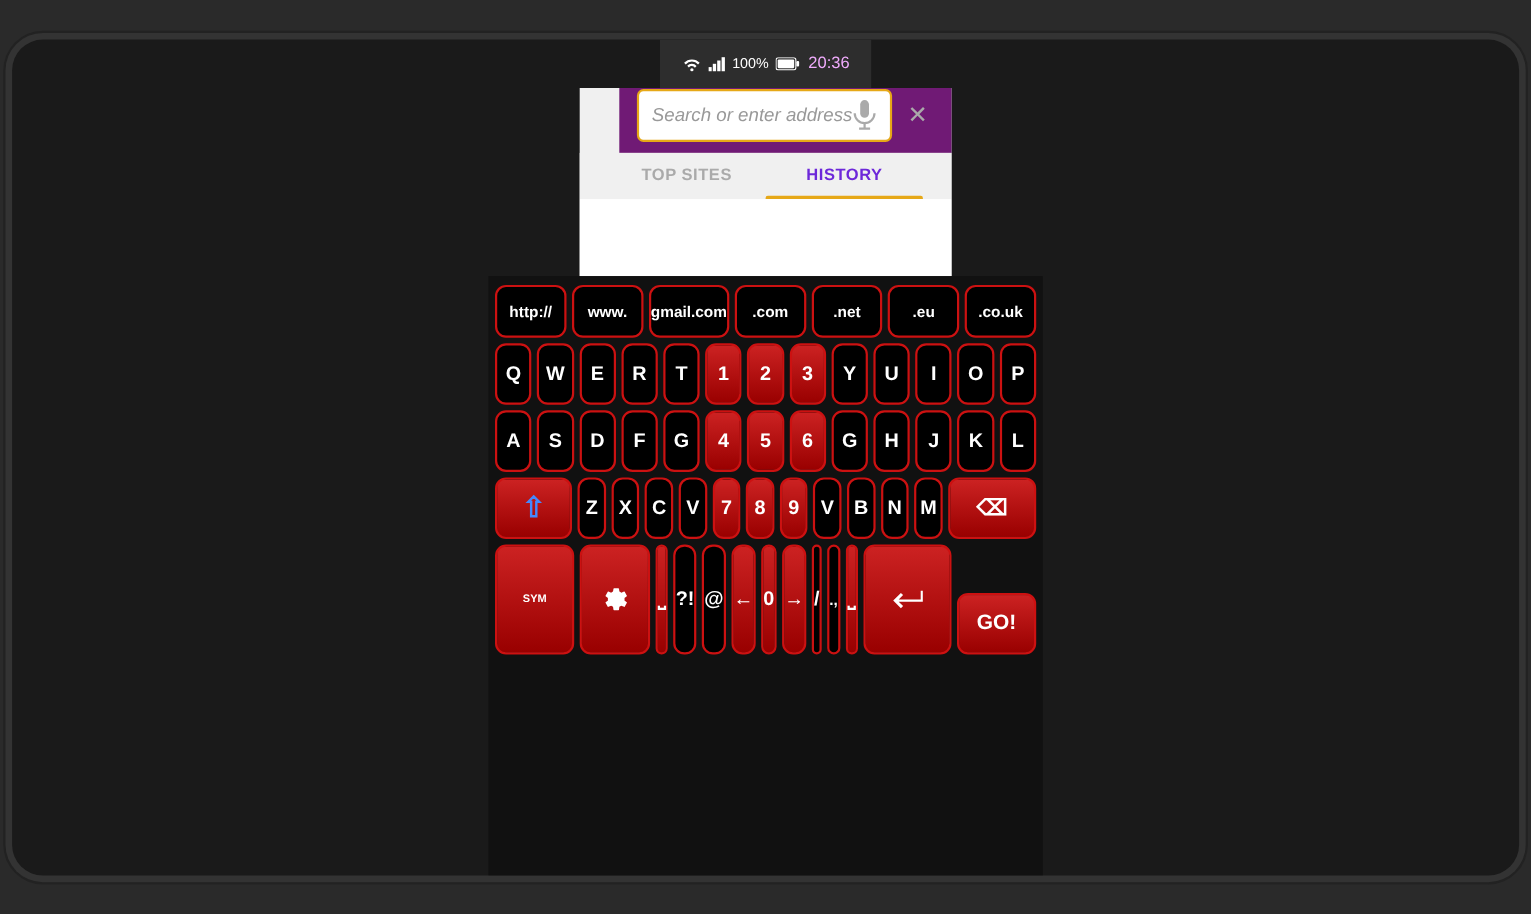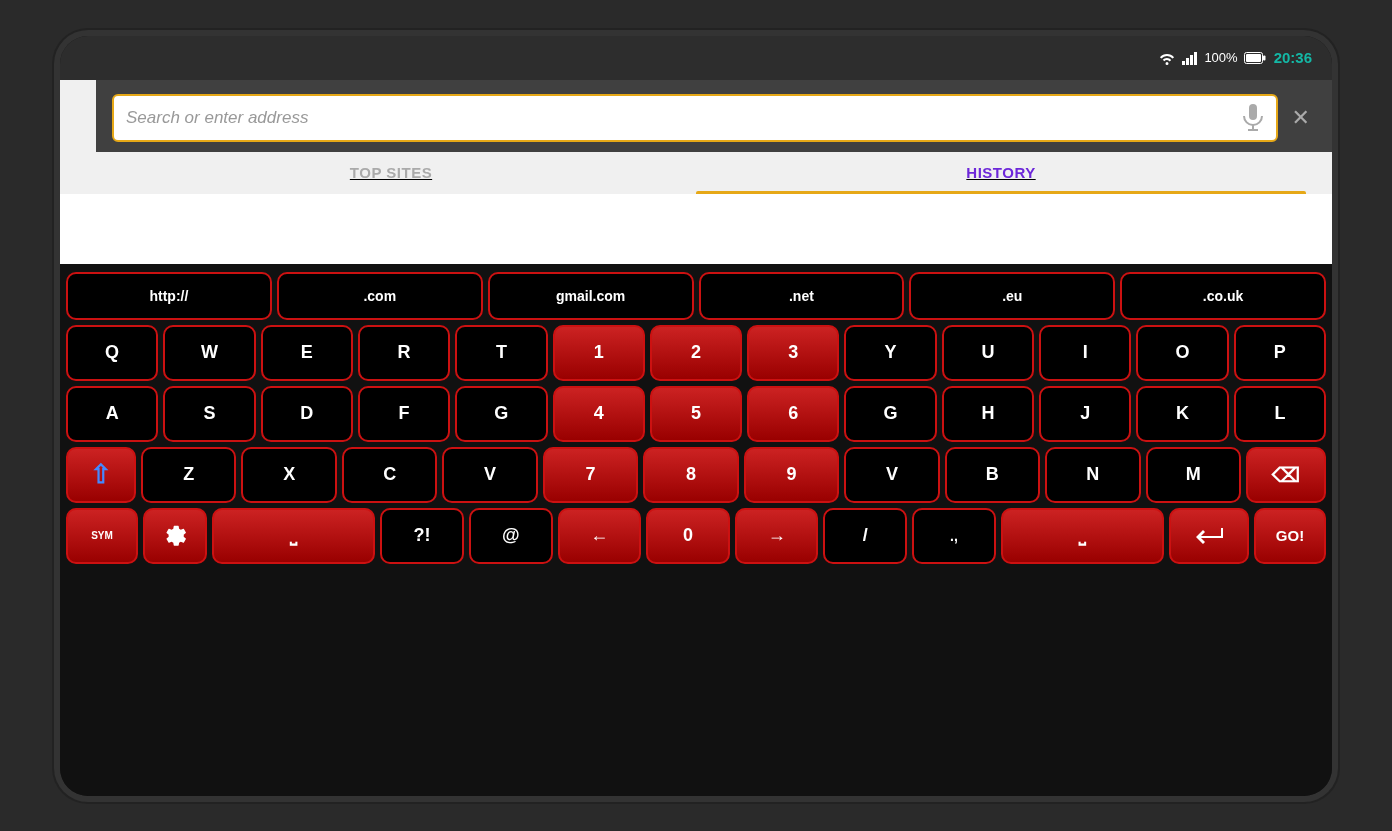--- a/index.html
+++ b/index.html
@@ -8,28 +8,29 @@
       display: flex;
       align-items: center;
       justify-content: center;
       width: 1392px;
       height: 831px;
       overflow: hidden;
       font-family: Arial, sans-serif;
     }
 
     .device-frame {
-      width: 1272px;
+      width: 1370px;
       height: 760px;
       background: #1a1a1a;
       border-radius: 28px;
       overflow: hidden;
       box-shadow: 0 0 0 6px #333, 0 0 0 8px #222;
       display: flex;
       flex-direction: column;
+      align-items: center;
     }
 
     
     .status-bar {
       background: #2d2d2d;
       height: 44px;
       display: flex;
       align-items: center;
       justify-content: flex-end;
       padding: 0 20px;
@@ -37,34 +38,34 @@
       flex-shrink: 0;
     }
     .status-icons {
       display: flex;
       align-items: center;
       gap: 6px;
       color: white;
       font-size: 13px;
     }
     .status-time {
-      color: #14b8a6;
+      color: #f0abfc;
       font-size: 15px;
-      font-weight: bold;
+      font-weight: normal;
     }
 
     
     .browser-area {
       background: #f0f0f0;
       flex-shrink: 0;
     }
 
     .search-bar-row {
-      background: #404040;
-      padding: 14px 16px 10px 16px;
+      background: #701a75;
+      padding: 1px 16px 10px 16px;
       display: flex;
       align-items: center;
       gap: 8px;
       margin-left: 36px;
     }
     .search-input-wrapper {
       flex: 1;
       border: 2px solid #e6a817;
       border-radius: 6px;
       background: white;
@@ -83,21 +84,20 @@
       color: #aaa;
       font-size: 22px;
       padding: 0 6px;
       cursor: pointer;
     }
 
     .tabs-row {
       display: flex;
       background: #f0f0f0;
       padding: 0 26px;
-      text-decoration: underline;
     }
     .tab {
       flex: 1;
       text-align: center;
       padding: 12px 0 0 0;
       font-size: 15px;
       font-weight: 600;
       color: #aaa;
       letter-spacing: 0.5px;
       cursor: pointer;
@@ -219,21 +219,22 @@
     }
     .key.enter-key {
       background: linear-gradient(180deg, #cc2222 0%, #990000 100%);
       width: 80px;
       min-width: 80px;
     }
     .key.go-key {
       background: linear-gradient(180deg, #cc2222 0%, #990000 100%);
       width: 72px;
       min-width: 72px;
-      font-size: 15px;
+      font-size: 19px;
+      margin-top: 44px;
     }
 
     
     .key.letter-key {
       flex: 1;
       min-width: 0;
     }
 
     .shift-arrow {
       color: #4488ff;
@@ -303,24 +304,27 @@
     <div class="browser-content"></div>
   </div>
 
   <div class="keyboard-area">
 
     <div class="key-row url-row">
       <div class="key">
           <span>http://</span>
         </div>
       <div class="key">
+          <span>www.</span>
+        </div>
+      <div class="key">
+          <span>gmail.com</span>
+        </div>
+      <div class="key">
           <span>.com</span>
-        </div>
-      <div class="key">
-          <span>gmail.com</span>
         </div>
       <div class="key">
           <span>.net</span>
         </div>
       <div class="key">
           <span>.eu</span>
         </div>
       <div class="key">
           <span>.co.uk</span>
         </div>

